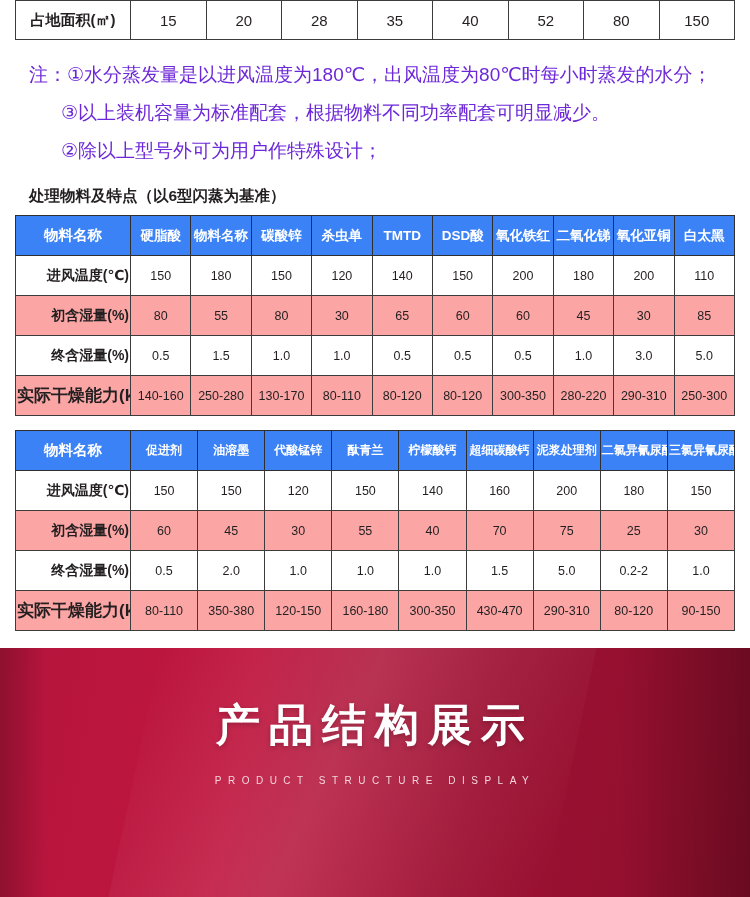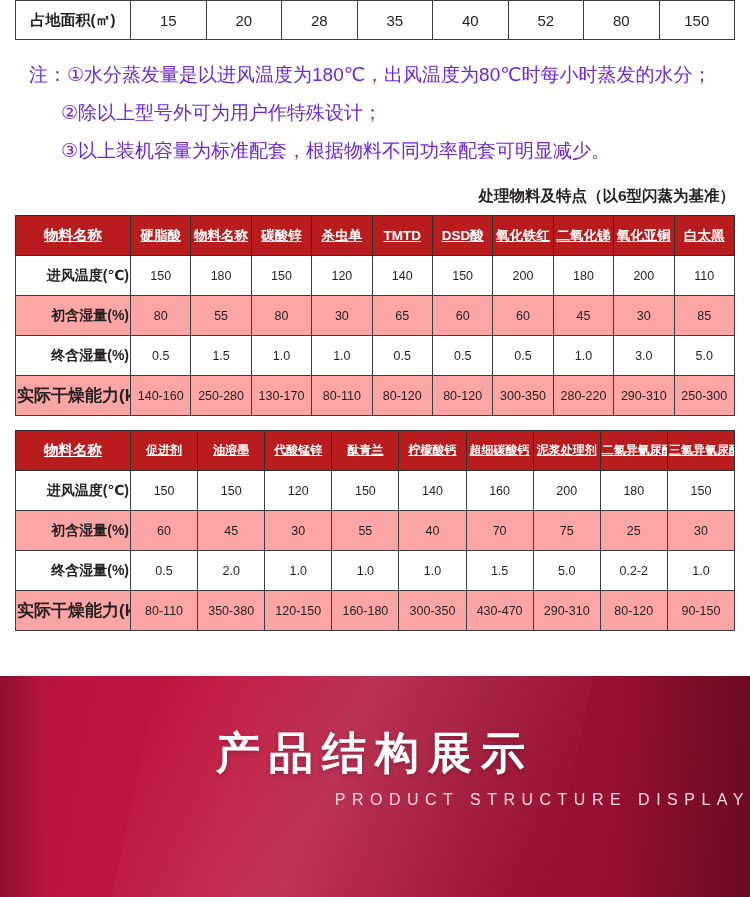--- a/index.html
+++ b/index.html
@@ -56,21 +56,20 @@
 
   
   .sec-title {
     width: 720px;
     margin: 10px auto 8px auto;
     padding-left: 14px;
     font-size: 15.5px;
     font-weight: bold;
     color: #231f20;
     box-sizing: border-box;
-    text-align: right;
   }
 
   
   .mat-wrap {
     width: 720px;
     margin: 0 auto 14px auto;
   }
   .mat-table {
     width: 720px;
     border-collapse: collapse;
@@ -80,26 +79,25 @@
     border: 1px solid #3c3c3c;
     height: 37px;
     text-align: center;
     vertical-align: middle;
     font-size: 13px;
     color: #231f20;
     overflow: hidden;
     white-space: nowrap;
   }
   .mat-table thead th {
-    background: #b91c1c;
+    background: #3b82f6;
     color: #ffffff;
     font-weight: bold;
     font-size: 13.5px;
     border: 1px solid #2f2f2f;
-    text-decoration: underline;
   }
   .mat-table thead th.first {
     width: 112px;
     font-size: 14.5px;
   }
   .mat-table tbody td.rowlabel {
     width: 112px;
     font-weight: bold;
     font-size: 14px;
     text-align: right;
@@ -121,21 +119,21 @@
   .mat-table.t2 thead th.first {
     font-size: 14.5px;
   }
 
   
   .banner {
     position: absolute;
     left: 0;
     right: 0;
     bottom: 0;
-    height: 221px;
+    height: 249px;
     background: linear-gradient(100deg, #b5143c 0%, #c0173f 32%, #9e1133 62%, #8d0e2c 100%);
     overflow: hidden;
   }
   .banner .sheen {
     position: absolute;
     top: 0; bottom: 0;
     left: 18%;
     width: 58%;
     background: linear-gradient(105deg, rgba(255,255,255,0.00) 0%, rgba(255,255,255,0.13) 45%, rgba(255,255,255,0.00) 100%);
     transform: skewX(-12deg);
@@ -160,26 +158,25 @@
   }
   .banner-cn {
     font-size: 44px;
     font-weight: bold;
     color: #ffffff;
     letter-spacing: 9px;
     line-height: 1.15;
     text-shadow: 0 2px 5px rgba(0,0,0,0.22);
   }
   .banner-en {
-    margin-top: 12px;
-    font-size: 16px;
+    margin-top: 24px;
+    font-size: 10px;
     color: #f3d6dd;
     letter-spacing: 6.5px;
     font-weight: normal;
-    text-align: right;
   }
 </style>
 </head>
 <body>
 
 <div class="page">
 
   <table class="spec-table">
     <tbody>
       <tr>
@@ -191,22 +188,22 @@
         <td>40</td>
         <td>52</td>
         <td>80</td>
         <td>150</td>
       </tr>
     </tbody>
   </table>
 
   <div class="notes">
     <div class="line1">注：①水分蒸发量是以进风温度为180℃，出风温度为80℃时每小时蒸发的水分；</div>
+    <div class="line-ind">③以上装机容量为标准配套，根据物料不同功率配套可明显减少。</div>
     <div class="line-ind">②除以上型号外可为用户作特殊设计；</div>
-    <div class="line-ind">③以上装机容量为标准配套，根据物料不同功率配套可明显减少。</div>
   </div>
 
   <div class="sec-title">处理物料及特点（以6型闪蒸为基准）</div>
 
   <div class="mat-wrap">
     <table class="mat-table t1">
       <thead>
         <tr>
           <th class="first">物料名称</th>
           <th>硬脂酸</th>

